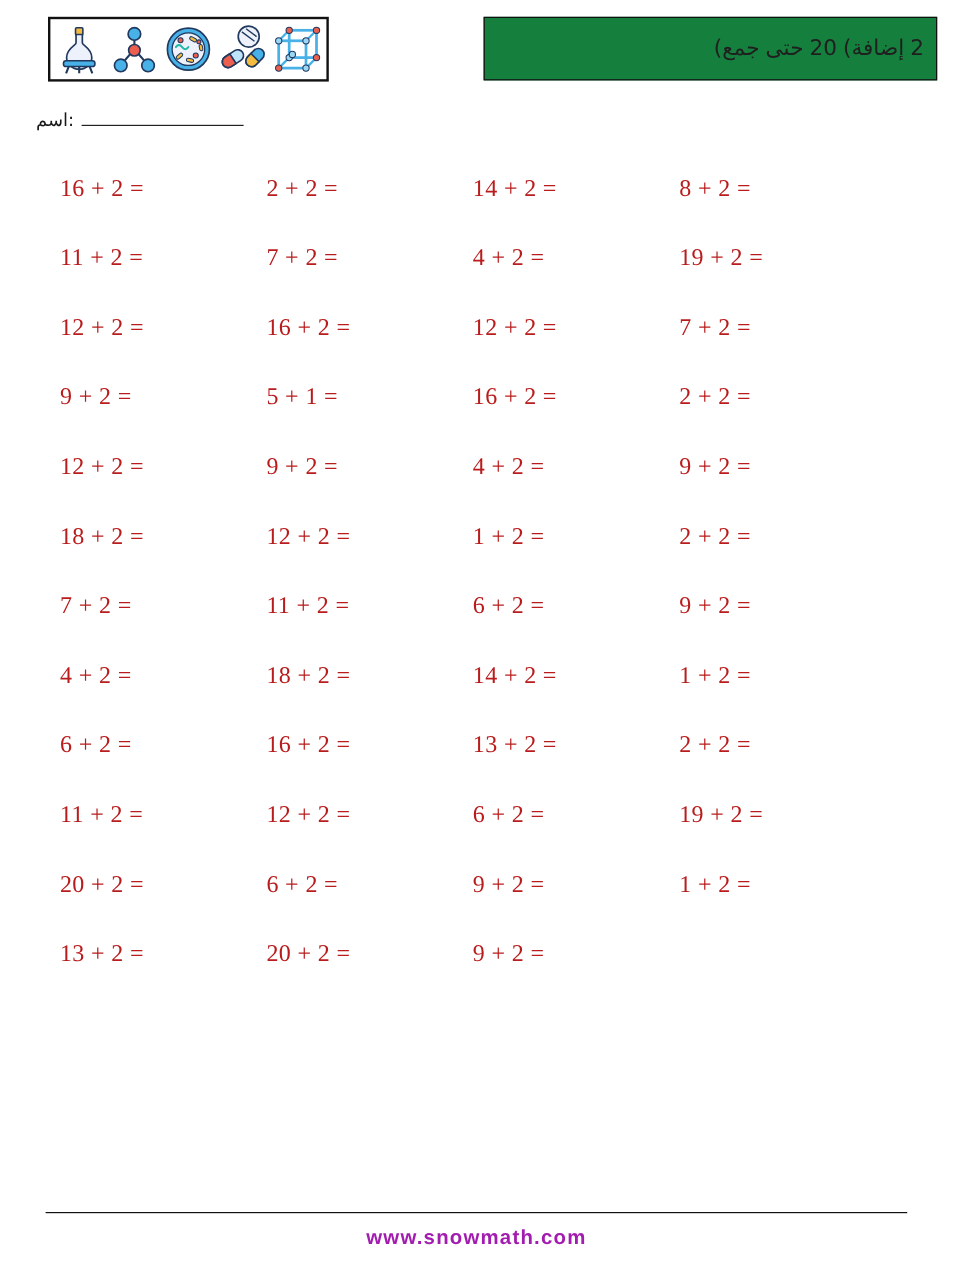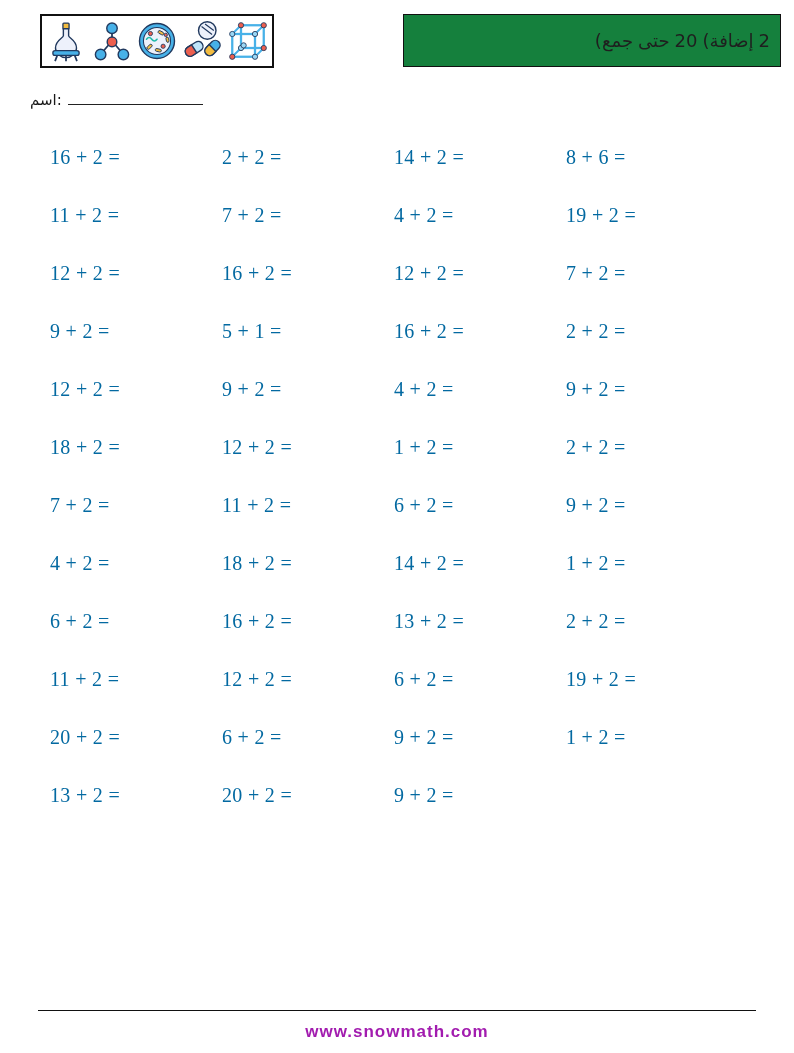--- a/index.html
+++ b/index.html
@@ -32,21 +32,21 @@
   .name-blank{width:135px;margin-left:6px;}
   .date-blank{width:50px;margin-right:6px;}
   .result-blank{width:95px;margin:0 8px;}
   
   .grid{
     position:absolute;left:50px;top:146px;width:688px;
     display:grid;grid-template-columns:repeat(4,172px);grid-auto-rows:58px;
   }
   .cell{
     font-family:"Liberation Serif","DejaVu Serif",serif;
-    font-size:20px;color:#0369a1;line-height:1.1;letter-spacing:0.3px;
+    font-size:20px;color:#b91c1c;line-height:1.1;letter-spacing:0.3px;
     white-space:nowrap;
   }
   
   .footer-divider{position:absolute;left:38px;right:38px;top:1010px;border-top:1.6px solid #111;}
   .footer-url{
     position:absolute;left:0;top:1022px;width:794px;text-align:center;
     font-family:"Liberation Sans","DejaVu Sans",sans-serif;
     font-size:17px;font-weight:600;letter-spacing:1px;color:#a21caf;
   }
 </style>
@@ -126,21 +126,21 @@
   <div class="form-line">
     <span class="group-left">
       <span class="lbl">اسم:</span><span class="blank name-blank"></span>
     </span>
   </div>
 
   <div class="grid" id="problems-grid">
       <div class="cell">16 + 2 =</div>
       <div class="cell">2 + 2 =</div>
       <div class="cell">14 + 2 =</div>
-      <div class="cell">8 + 6 =</div>
+      <div class="cell">8 + 2 =</div>
       <div class="cell">11 + 2 =</div>
       <div class="cell">7 + 2 =</div>
       <div class="cell">4 + 2 =</div>
       <div class="cell">19 + 2 =</div>
       <div class="cell">12 + 2 =</div>
       <div class="cell">16 + 2 =</div>
       <div class="cell">12 + 2 =</div>
       <div class="cell">7 + 2 =</div>
       <div class="cell">9 + 2 =</div>
       <div class="cell">5 + 1 =</div>

